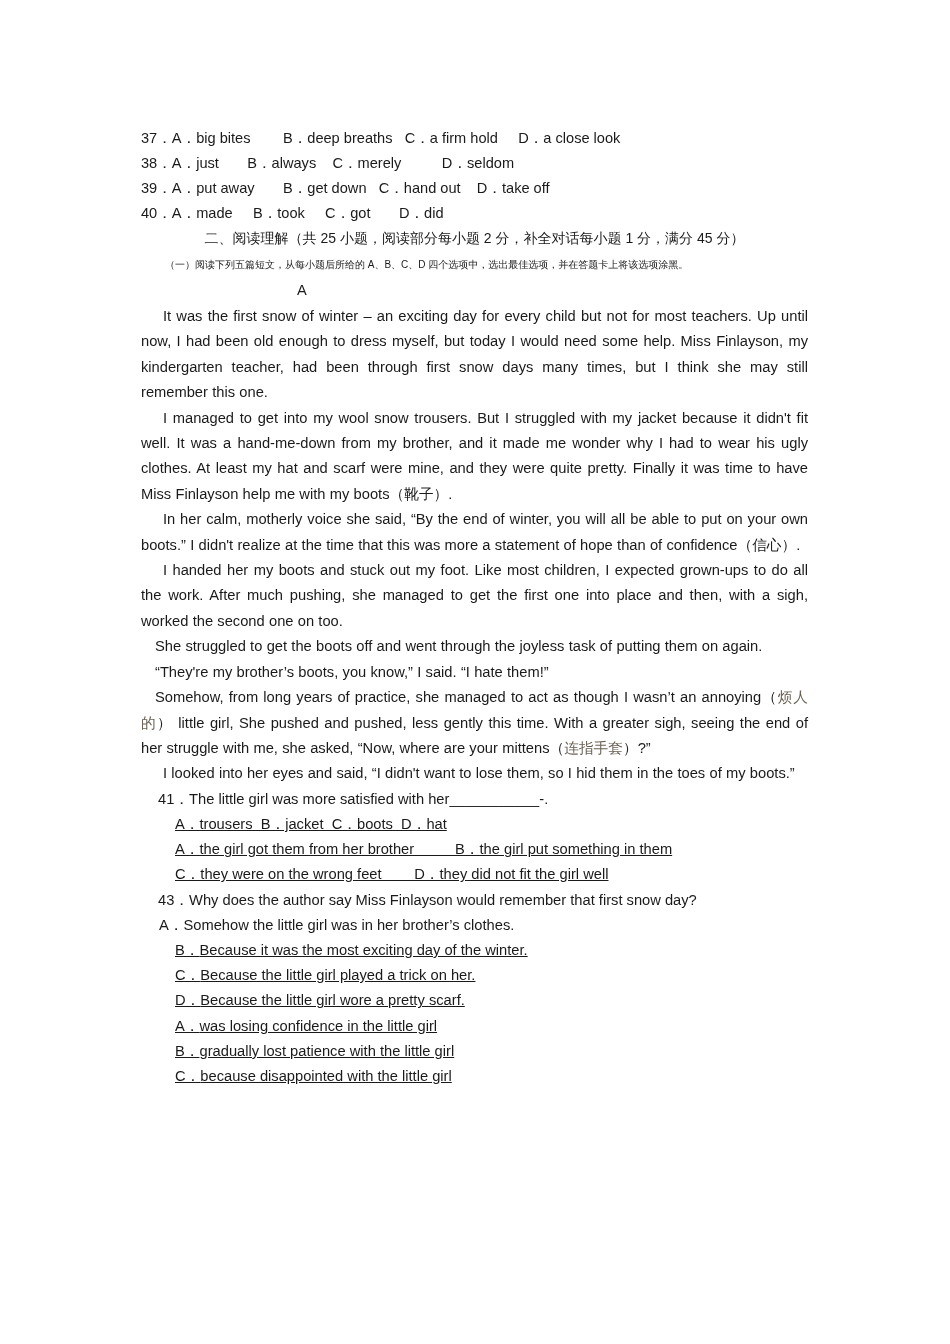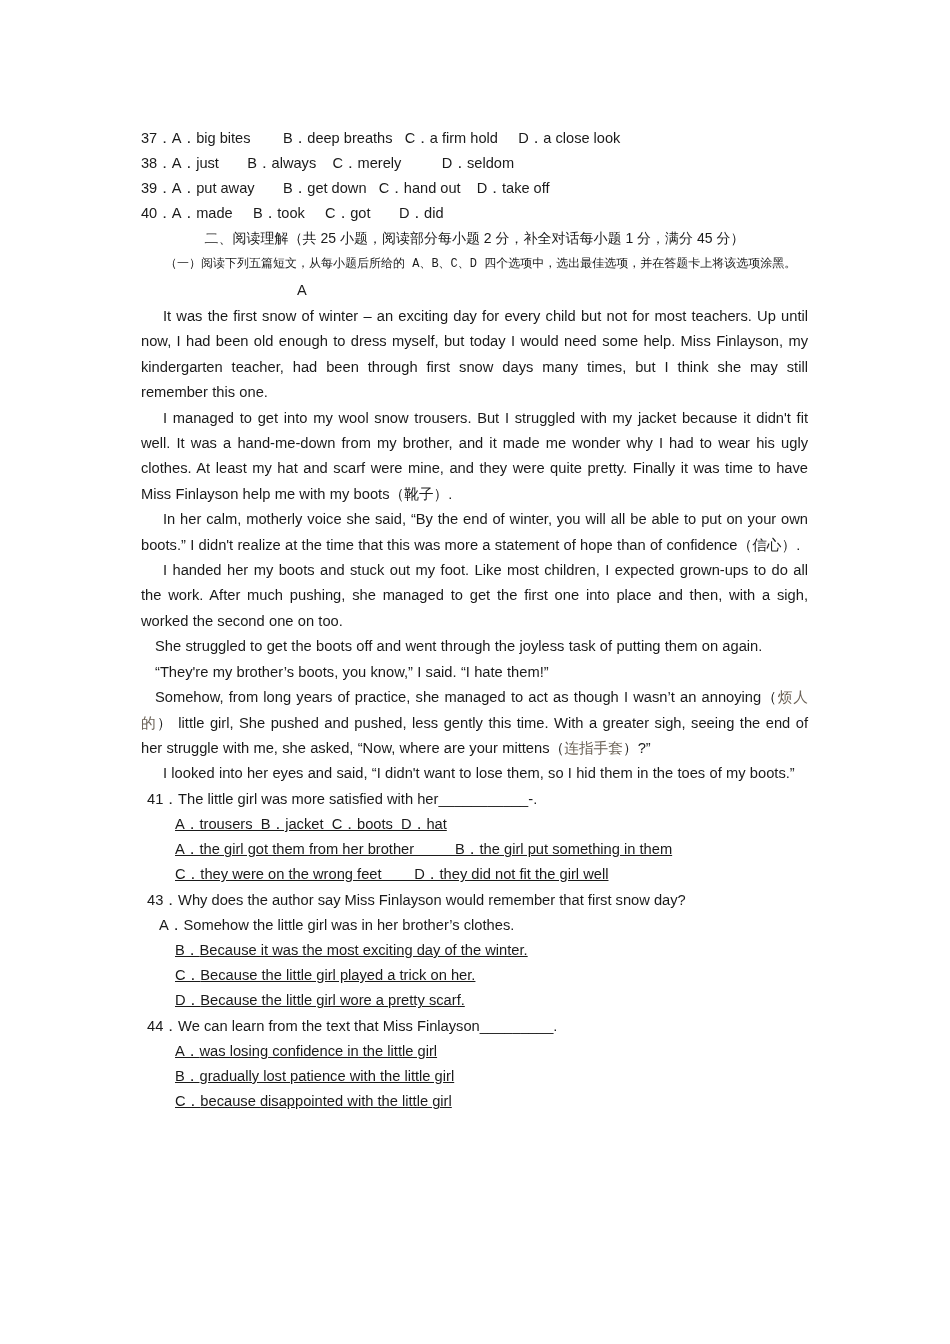--- a/index.html
+++ b/index.html
@@ -36,22 +36,22 @@
 
   
   .sec-head {
     font-family: Liberation Sans, sans-serif;
     font-size: 14px;
     line-height: 25.5px;
     white-space: nowrap;
     text-align: center;
   }
   .sec-sub {
-    font-family: Liberation Mono, monospace;
-    font-size: 12px;
+    font-family: Liberation Sans, sans-serif;
+    font-size: 10px;
     line-height: 25.5px;
     text-align: justify;
     text-justify: inter-character;
     text-indent: 24px;
   }
 
   
   .passage-title {
     font-family: "Liberation Sans", "DejaVu Sans", sans-serif;
     font-size: 14.6px;
@@ -72,21 +72,21 @@
   .para.indent-sm { text-indent: 14px; }
   .gloss { color: #6b6257; }
 
   
   .q {
     font-family: "Liberation Sans", "DejaVu Sans", sans-serif;
     font-size: 14.7px;
     line-height: 25.2px;
     white-space: pre;
   }
-  .q-stem { margin-left: 6px; }
+  .q-stem { margin-left: 17px; }
   .q-opts { margin-left: 34px; text-decoration: underline; }
   .q-opts-a43 { margin-left: 18px; }
 </style>
 </head>
 <body>
 
 <div class="page">
   <div class="sheet">
 
     <div class="opt-row">37．A．big bites        B．deep breaths   C．a firm hold     D．a close look</div>
@@ -115,19 +115,18 @@
 
     <div class="q q-opts">A．the girl got them from her brother          B．the girl put something in them</div>
     <div class="q q-opts">C．they were on the wrong feet        D．they did not fit the girl well</div>
 
     <div class="q q-stem"><span>43．</span><span>Why does the author say Miss Finlayson would remember that first snow day?</span></div>
     <div class="q q-opts-a43"><span>A．</span><span>Somehow the little girl was in her brother’s clothes.</span></div>
     <div class="q q-opts"><span>B．</span><span>Because it was the most exciting day of the winter.</span></div>
     <div class="q q-opts"><span>C．</span><span>Because the little girl played a trick on her.</span></div>
     <div class="q q-opts"><span>D．</span><span>Because the little girl wore a pretty scarf.</span></div>
 
-    <div class="q q-stem"><span>44．</span><span>We can learn from the text that Miss Finlayson_________.</span></div>
     <div class="q q-opts"><span>A．</span><span>was losing confidence in the little girl</span></div>
     <div class="q q-opts"><span>B．</span><span>gradually lost patience with the little girl</span></div>
     <div class="q q-opts"><span>C．</span><span>because disappointed with the little girl</span></div>
 
   </div>
 </div>
 
 </body></html>

